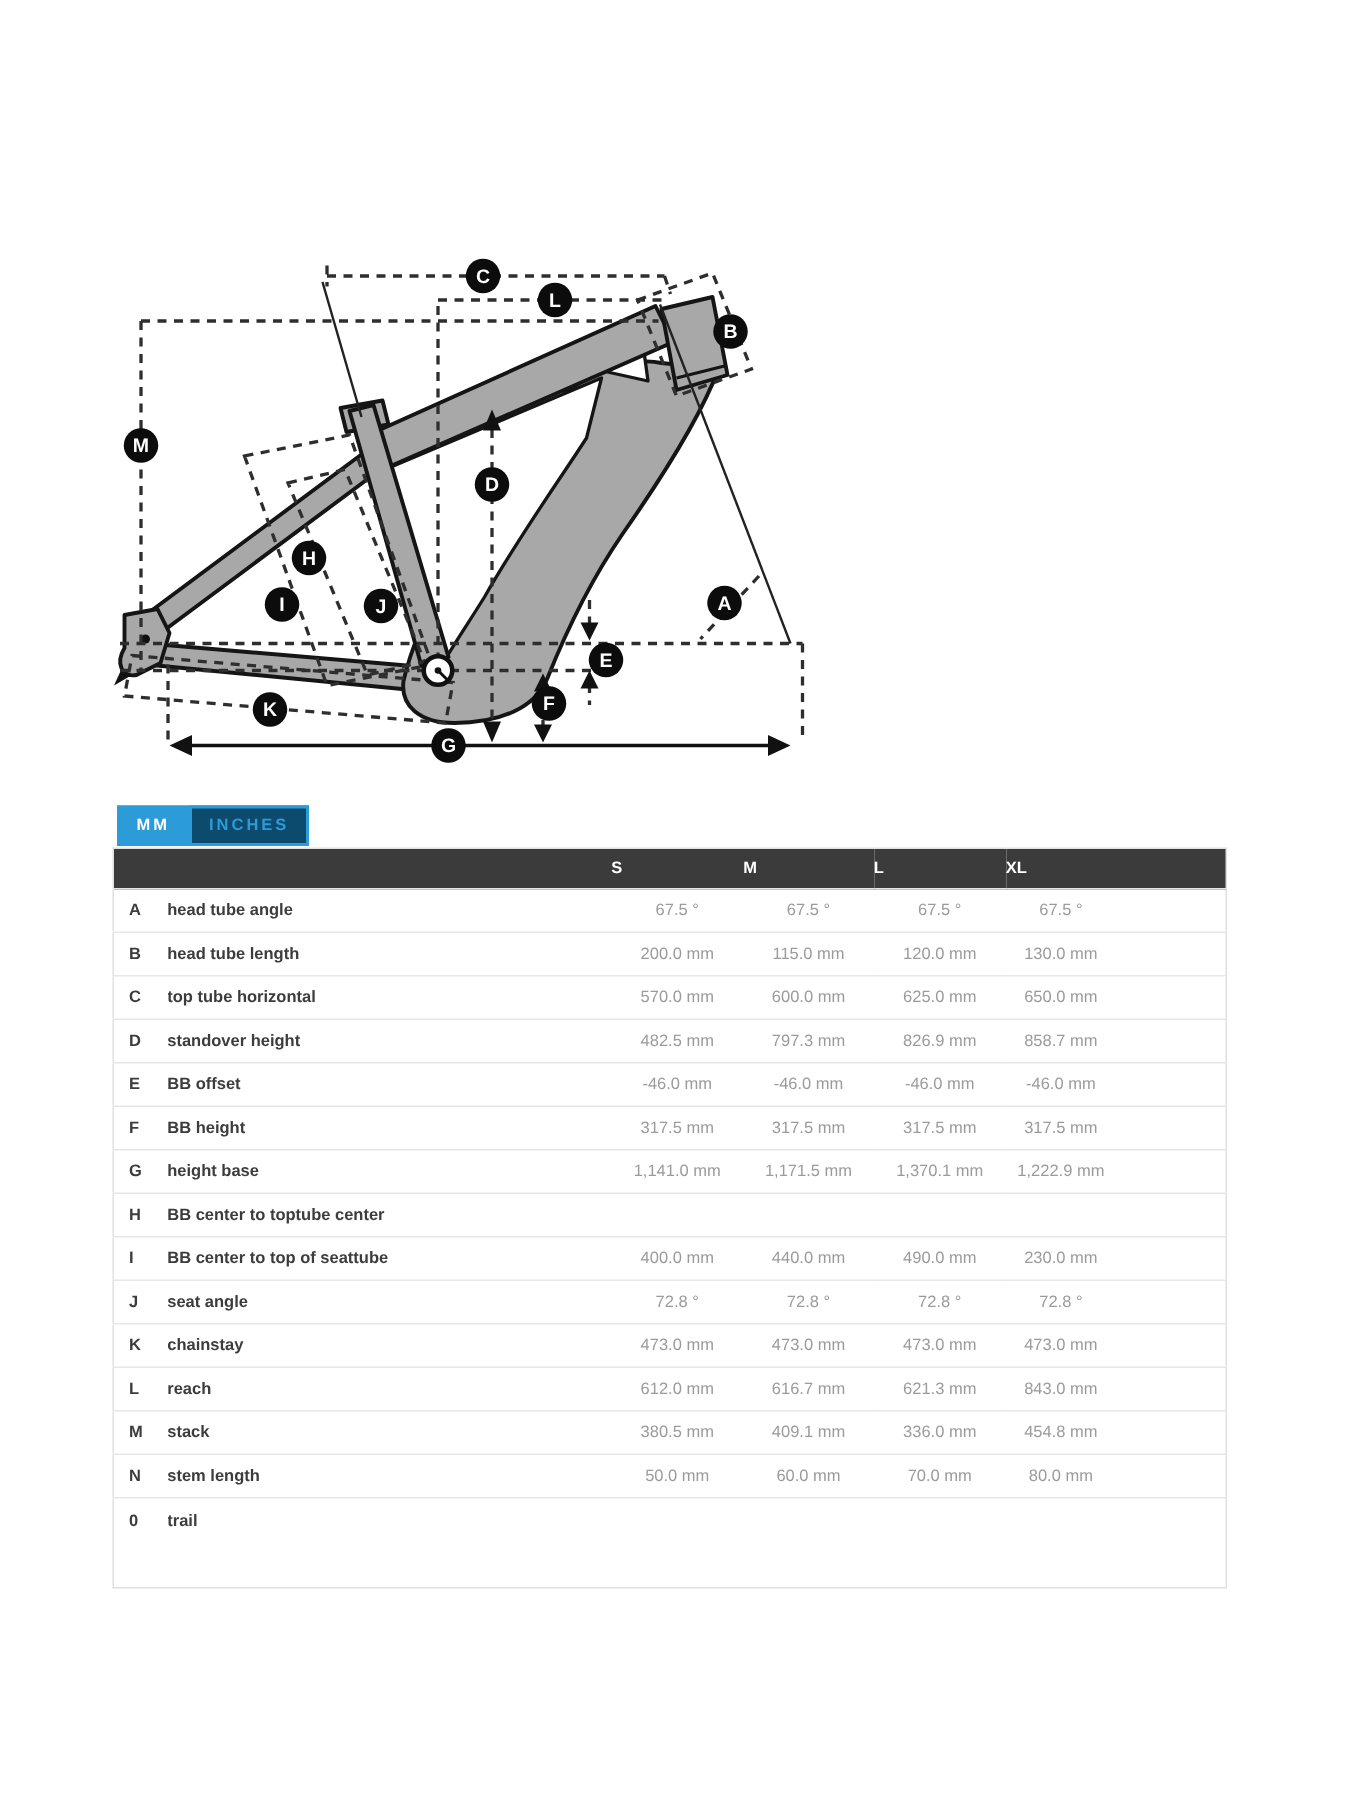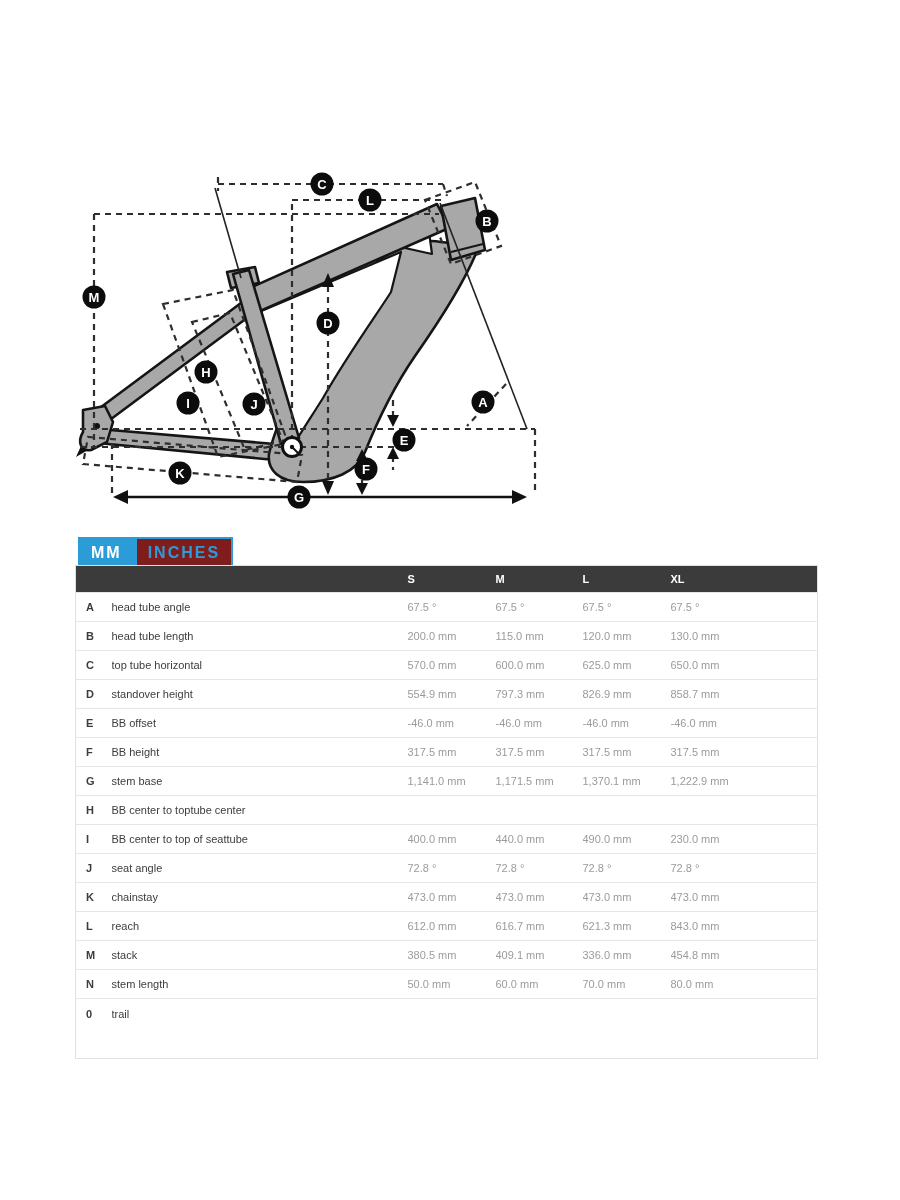--- a/index.html
+++ b/index.html
@@ -12,35 +12,35 @@
   .dim-dash{stroke:#2e2e2e;stroke-width:2.2;fill:none;stroke-dasharray:6 5;}
   .dim-solid{stroke:#222;stroke-width:1.6;fill:none;}
   .frame-shape{fill:#a8a8a8;stroke:#151515;stroke-width:2.6;stroke-linejoin:round;}
   .cutout{fill:#ffffff;stroke:#151515;stroke-width:2.2;stroke-linejoin:round;}
   .arrhead{fill:#111;stroke:none;}
   .lbl-circle{fill:#0c0c0c;}
   .lbl-text{fill:#ffffff;font-size:13px;font-weight:bold;text-anchor:middle;
     font-family:"Liberation Sans", sans-serif;}
   
   .unit-toggle{position:absolute;left:78px;top:537px;display:flex;}
-  .unit-btn{font-size:16px;font-weight:bold;letter-spacing:2px;line-height:1;
+  .unit-btn{font-size:11px;font-weight:bold;letter-spacing:2px;line-height:1;
     padding:6px 11px;cursor:pointer;user-select:none;}
   .unit-btn.active{color:#fff;}
-  .unit-btn.inactive{background:#7f1d1d;}
+  .unit-btn.inactive{background:#0c4a6e;}
   
   .geo-table{position:absolute;left:75px;top:565px;width:743px;
     border-collapse:collapse;font-size:11px;table-layout:fixed;
     border:1px solid #e0e0e0;}
   .geo-table thead th{background:#3b3b3b;color:#ffffff;font-weight:bold;
     text-align:left;height:26px;padding:0;}
   .geo-table td{height:28px;padding:0;border-top:1px solid #e6e6e6;
     vertical-align:middle;white-space:nowrap;overflow:hidden;}
   .geo-table .c-letter{padding-left:10px;font-weight:bold;color:#3c3c3c;}
-  .geo-table .c-name{font-weight:normal;color:#3c3c3c;}
-  .geo-table .c-val{color:#9b9b9b;}
+  .geo-table .c-name{font-weight:bold;color:#3c3c3c;}
+  .geo-table .c-val{color:#9b9b9b;text-align:center;}
   .geo-table tr.tall td{height:50px;vertical-align:top;padding-top:9px;}
 </style>
 </head>
 <body>
 
 <div class="diagram-wrap">
 <svg viewBox="0 0 470 355" width="470" height="355">
 
   <g>
     <polygon class="frame-shape" points="170,140 180,152 24,268 14,256"></polygon>
@@ -212,21 +212,21 @@
         <td class="c-name">top tube horizontal</td>
         <td class="c-val">570.0 mm</td>
         <td class="c-val">600.0 mm</td>
         <td class="c-val">625.0 mm</td>
         <td class="c-val">650.0 mm</td>
         <td></td>
       </tr>
       <tr>
         <td class="c-letter">D</td>
         <td class="c-name">standover height</td>
-        <td class="c-val">554.9 mm</td>
+        <td class="c-val">482.5 mm</td>
         <td class="c-val">797.3 mm</td>
         <td class="c-val">826.9 mm</td>
         <td class="c-val">858.7 mm</td>
         <td></td>
       </tr>
       <tr>
         <td class="c-letter">E</td>
         <td class="c-name">BB offset</td>
         <td class="c-val">-46.0 mm</td>
         <td class="c-val">-46.0 mm</td>
@@ -238,21 +238,21 @@
         <td class="c-letter">F</td>
         <td class="c-name">BB height</td>
         <td class="c-val">317.5 mm</td>
         <td class="c-val">317.5 mm</td>
         <td class="c-val">317.5 mm</td>
         <td class="c-val">317.5 mm</td>
         <td></td>
       </tr>
       <tr>
         <td class="c-letter">G</td>
-        <td class="c-name">stem base</td>
+        <td class="c-name">height base</td>
         <td class="c-val">1,141.0 mm</td>
         <td class="c-val">1,171.5 mm</td>
         <td class="c-val">1,370.1 mm</td>
         <td class="c-val">1,222.9 mm</td>
         <td></td>
       </tr>
       <tr>
         <td class="c-letter">H</td>
         <td class="c-name">BB center to toptube center</td>
         <td class="c-val"></td>

